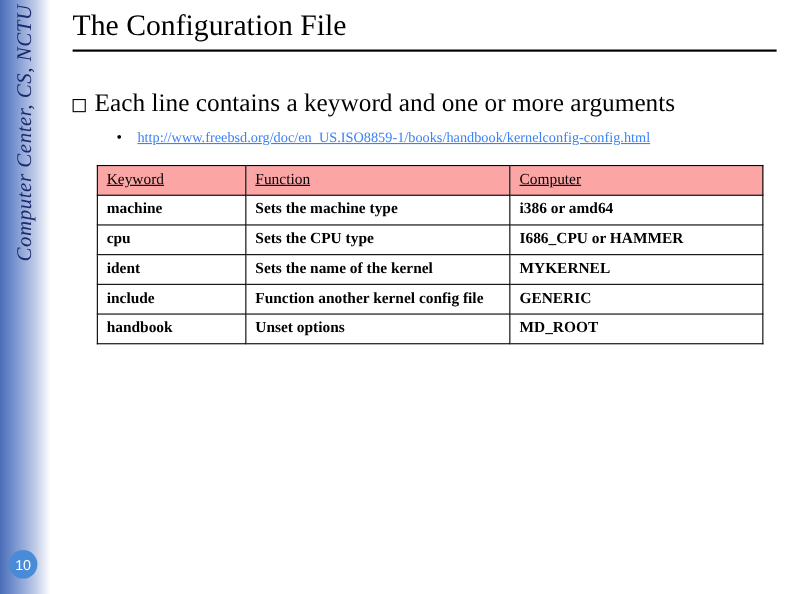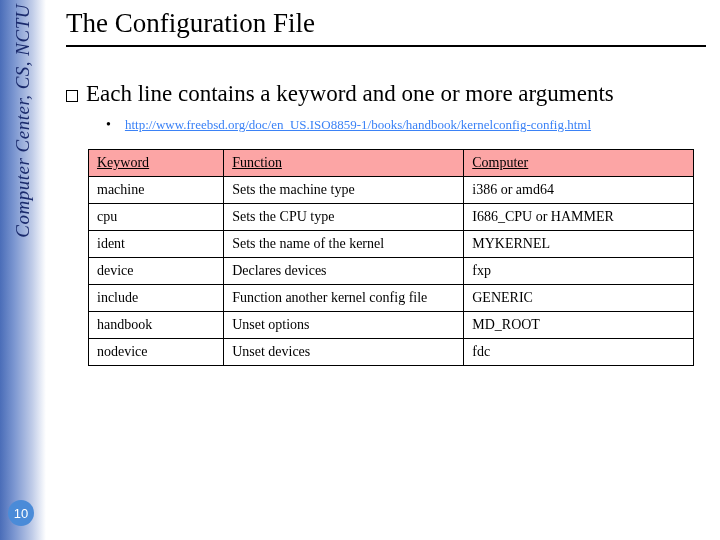--- a/index.html
+++ b/index.html
@@ -100,20 +100,21 @@
     width: 606px;
     margin-left: 22px;
   }
   th, td {
     border: 1.5px solid #000;
     padding: 5px 8px;
     text-align: left;
     font-family: "Times New Roman", serif;
     font-size: 14px;
     vertical-align: middle;
+    font-weight: bold;
   }
   th {
     background: #fca5a5;
     font-weight: normal;
     text-decoration: underline;
     height: 26px;
   }
   td {
     background: #fff;
     height: 26px;
@@ -161,34 +162,24 @@
         <td>cpu</td>
         <td>Sets the CPU type</td>
         <td>I686_CPU or HAMMER</td>
       </tr>
       <tr>
         <td>ident</td>
         <td>Sets the name of the kernel</td>
         <td>MYKERNEL</td>
       </tr>
       <tr>
-        <td>device</td>
-        <td>Declares devices</td>
-        <td>fxp</td>
-      </tr>
-      <tr>
         <td>include</td>
         <td>Function another kernel config file</td>
         <td>GENERIC</td>
       </tr>
       <tr>
         <td>handbook</td>
         <td>Unset options</td>
         <td>MD_ROOT</td>
       </tr>
-      <tr>
-        <td>nodevice</td>
-        <td>Unset devices</td>
-        <td>fdc</td>
-      </tr>
     </tbody>
   </table>
 </div>
 
 </body></html>

